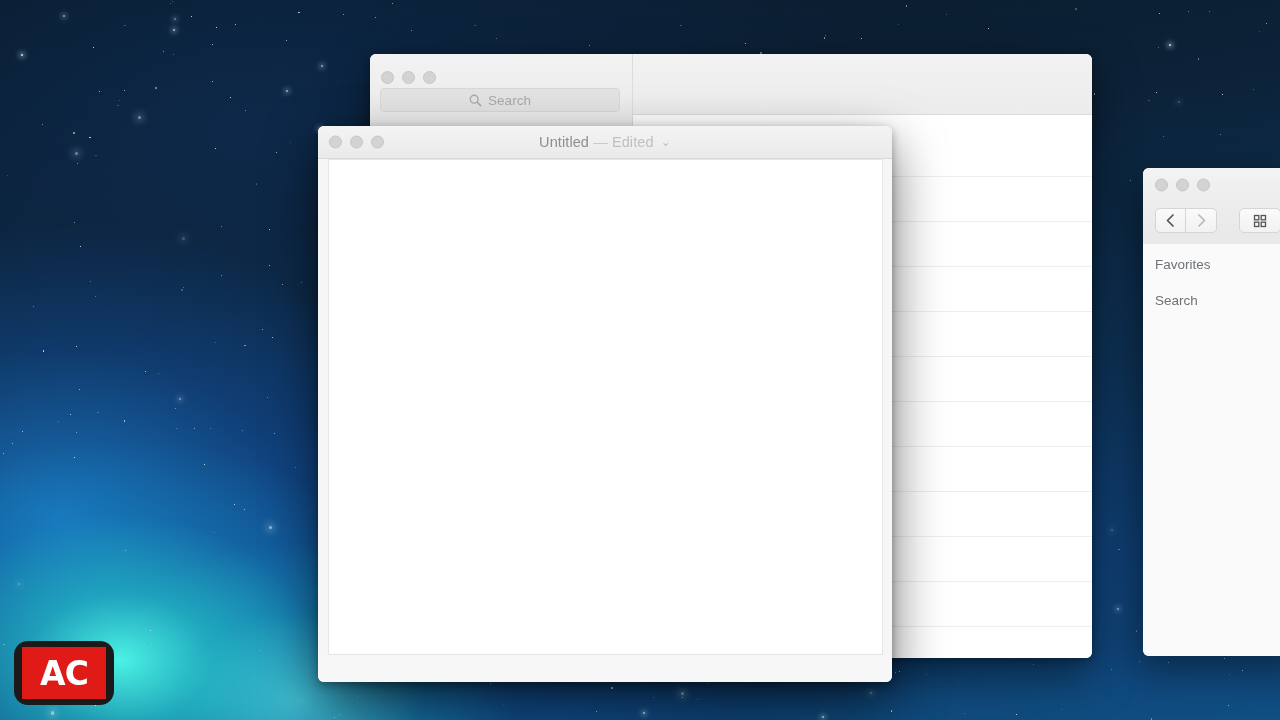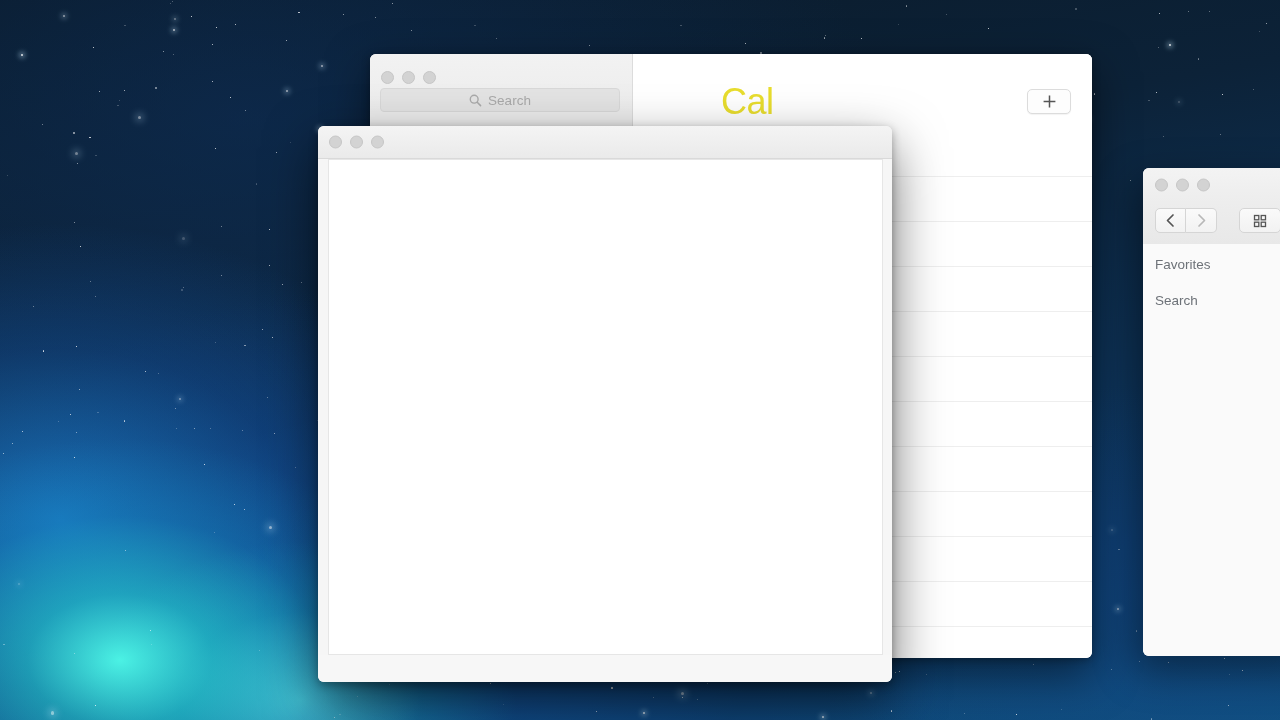--- a/index.html
+++ b/index.html
@@ -749,29 +749,20 @@
             <line x1="8.2" y1="8.2" x2="11.6" y2="11.6" stroke="#a9a9a9" stroke-width="1.5" stroke-linecap="round"></line>
           </svg>
         </span>
         <span class="ph">Search</span>
       </div>
     </div>
 
     <div id="notes-sidebar-body"></div>
     <div id="notes-sidebar-div"></div>
 
-    <div id="notes-head-right">
-      <div id="cal-title">Cal</div>
-      <div id="plus-button">
-        <svg width="15" height="15" viewBox="0 0 15 15">
-          <line x1="7.5" y1="1.6" x2="7.5" y2="13.4" stroke="#555" stroke-width="1.5"></line>
-          <line x1="1.6" y1="7.5" x2="13.4" y2="7.5" stroke="#555" stroke-width="1.5"></line>
-        </svg>
-      </div>
-    </div>
 
     <div id="notes-list">
         <div class="note-row"></div>
         <div class="note-row"></div>
         <div class="note-row"></div>
         <div class="note-row"></div>
         <div class="note-row"></div>
         <div class="note-row"></div>
         <div class="note-row"></div>
         <div class="note-row"></div>
@@ -821,18 +812,29 @@
     </div>
   </div>
 
   <div class="window" id="textedit-window">
     <div class="titlebar" id="textedit-titlebar">
       <div class="lights" id="textedit-lights">
         <span class="light"></span>
         <span class="light"></span>
         <span class="light"></span>
       </div>
+      <div class="win-title">
+        <span>Untitled</span>
+        <span class="sep">—</span>
+        <span class="edited">Edited</span>
+        <span class="chev-down">⌄</span>
+      </div>
     </div>
     <div id="textedit-body"></div>
     <div id="textedit-foot"></div>
   </div>
 
+  <div id="ac-logo">
+    <div id="ac-inner">
+      <span id="ac-text">AC</span>
+    </div>
+  </div>
 </div>
 
 </body></html>

